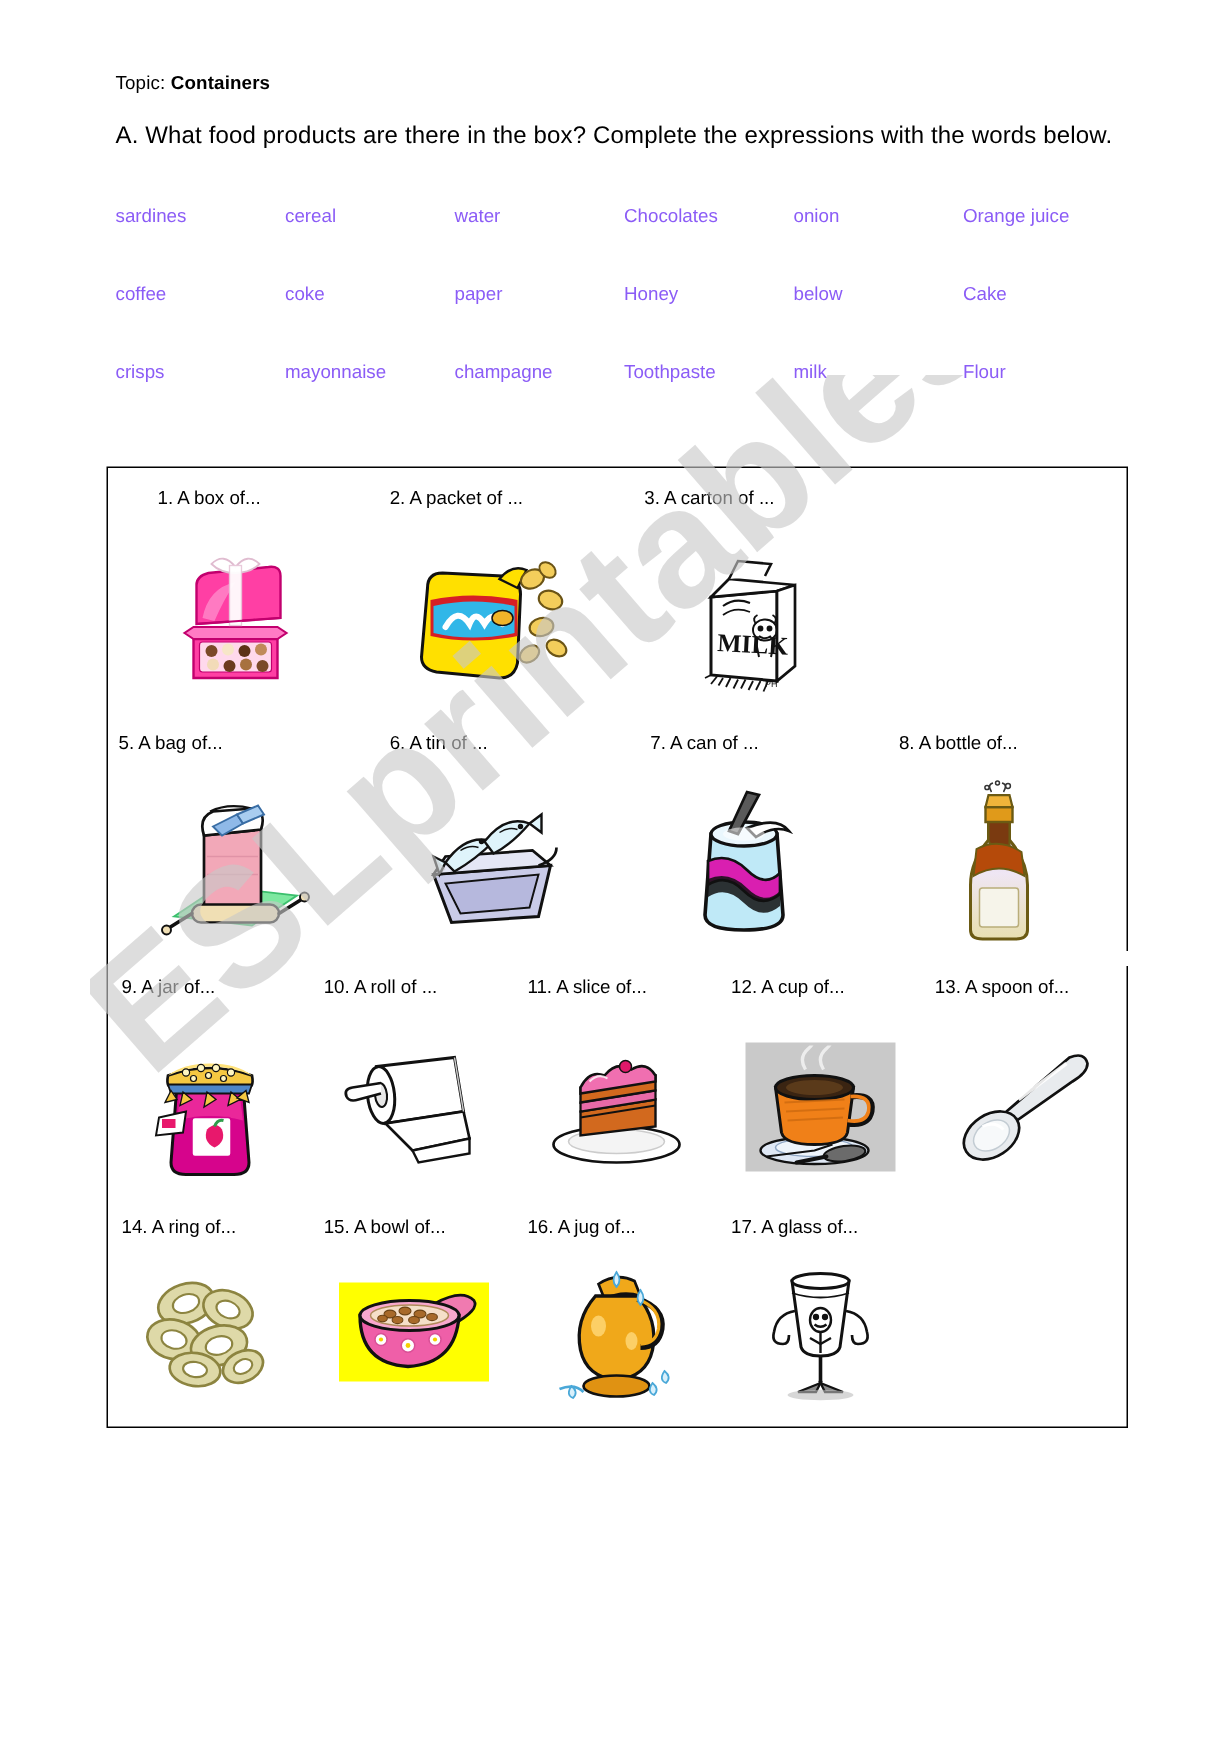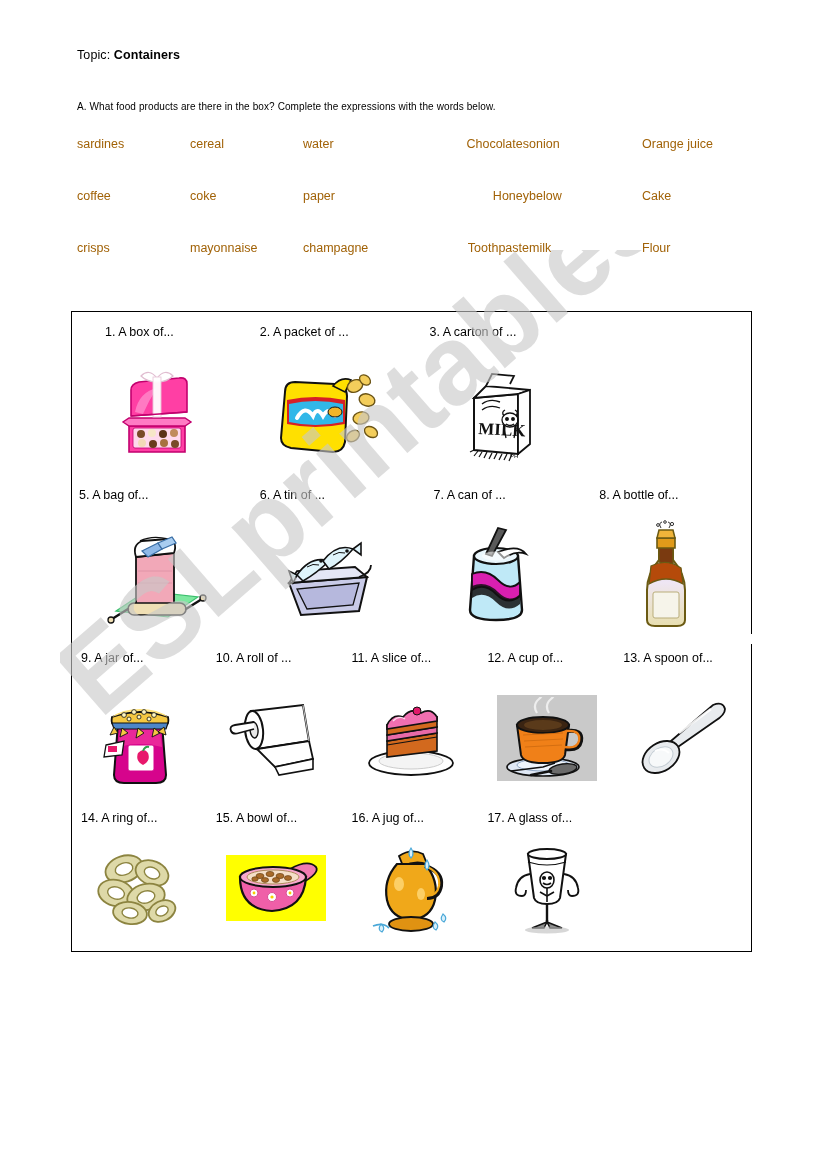--- a/index.html
+++ b/index.html
@@ -13,30 +13,30 @@
   
   .watermark{
     position:absolute;left:60px;top:250px;width:720px;height:640px;
     pointer-events:none;z-index:5;
   }
   .watermark svg{width:100%;height:100%;display:block;}
 
   
   .topic{position:absolute;left:77px;top:48px;font-size:12.5px;letter-spacing:.1px;}
   .topic b{font-weight:bold;}
-  .instr{position:absolute;left:77px;top:101px;font-size:10px;letter-spacing:.1px;}
+  .instr{position:absolute;left:77px;top:82px;font-size:16px;letter-spacing:.1px;}
 
   
   .wordbank{position:absolute;left:77px;top:138px;width:680px;}
   .wb-row{display:flex;height:52px;}
-  .wb-cell{font-size:12.5px;line-height:1;color:#a16207;}
+  .wb-cell{font-size:12.5px;line-height:1;color:#8b5cf6;}
   .wb-c0{width:113px;}
   .wb-c1{width:113px;}
   .wb-c2{width:113px;}
-  .wb-c3{width:113px;text-align:right;}
+  .wb-c3{width:113px;}
   .wb-c4{width:113px;}
   .wb-c5{width:115px;}
 
   
   .exbox{
     position:absolute;left:71px;top:311px;width:681px;height:641px;
     border:1.5px solid #000;box-sizing:border-box;background:#fff;z-index:2;
   }
   
   .border-nick{position:absolute;right:-3px;top:322px;width:5px;height:10px;background:#fff;z-index:3;}

